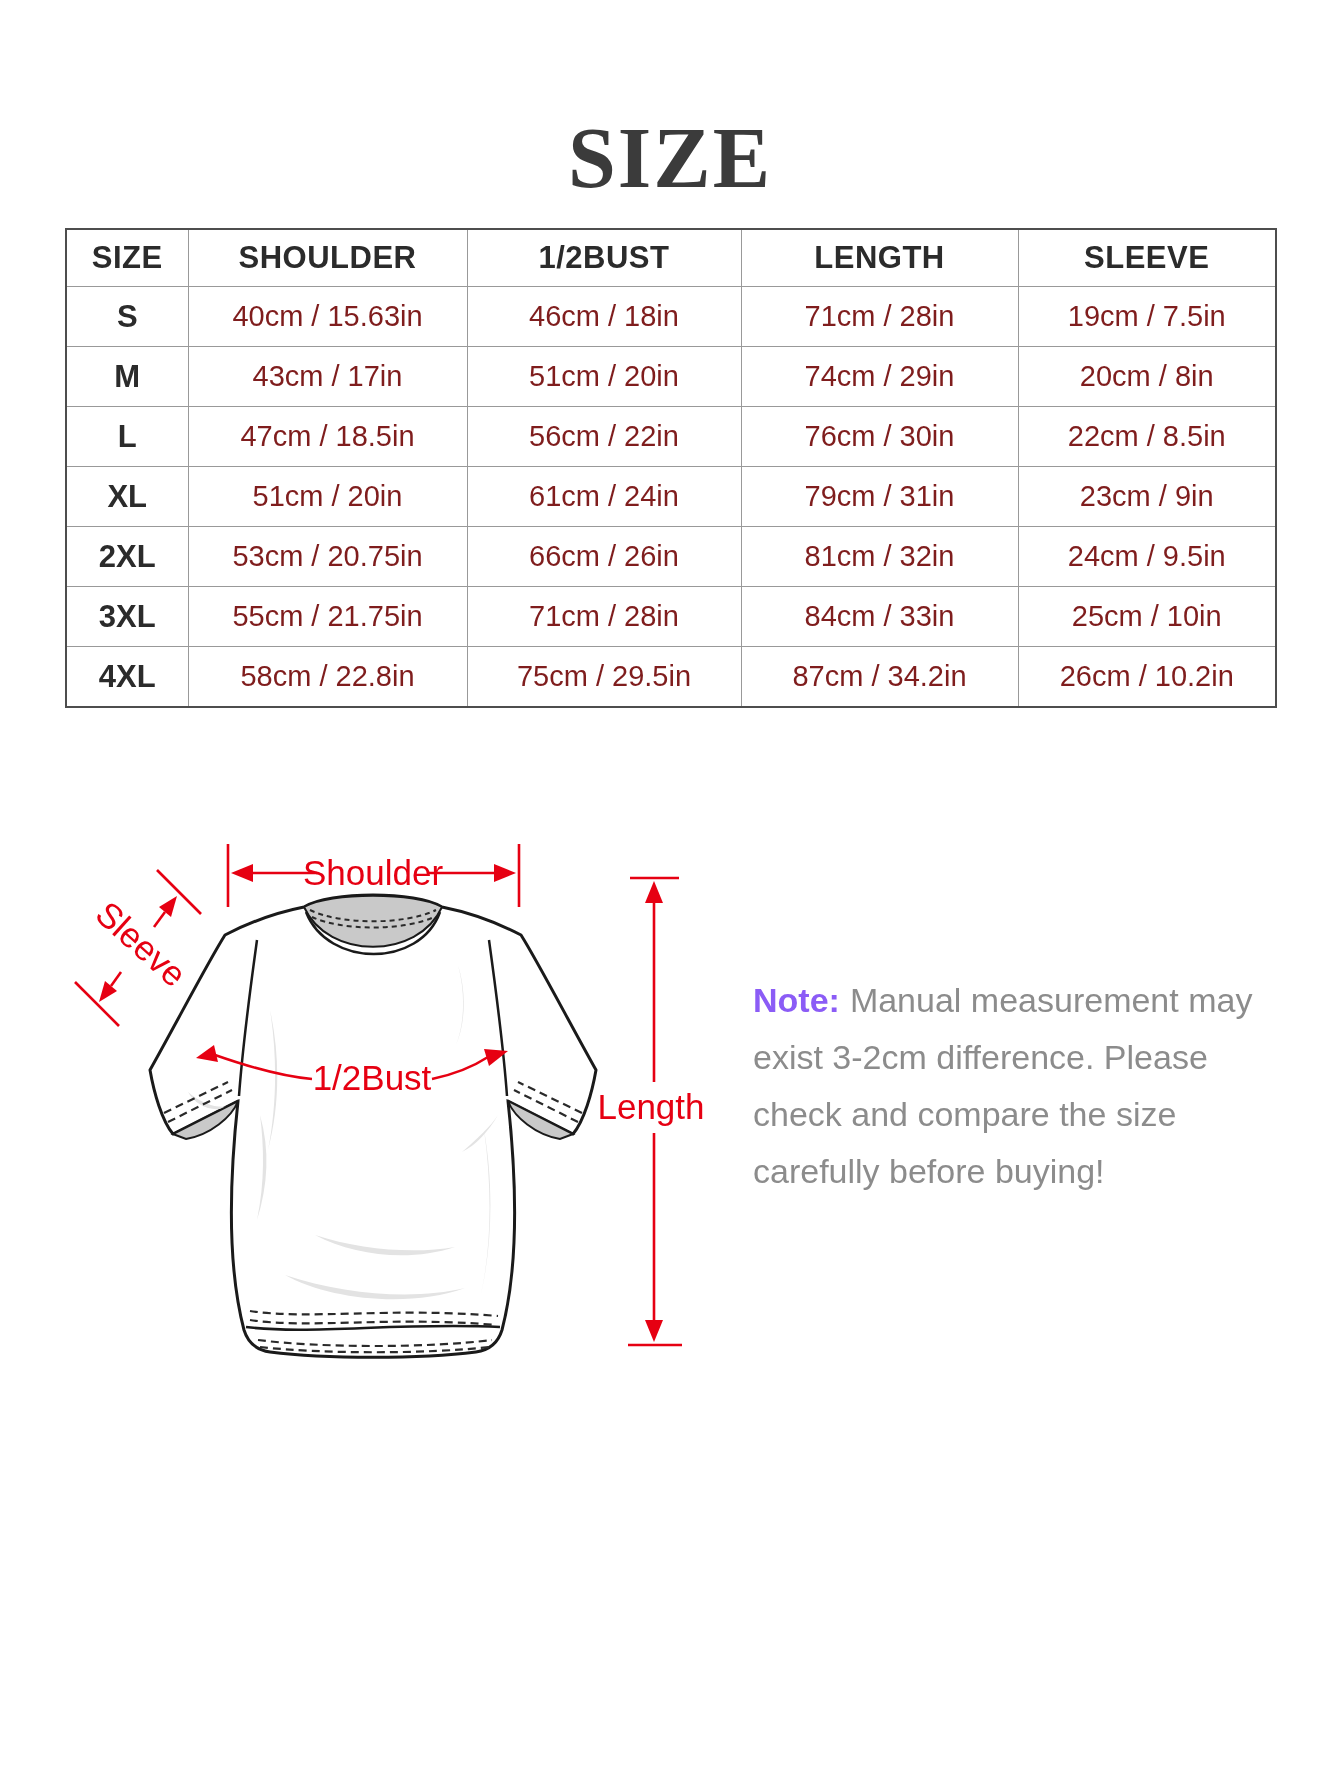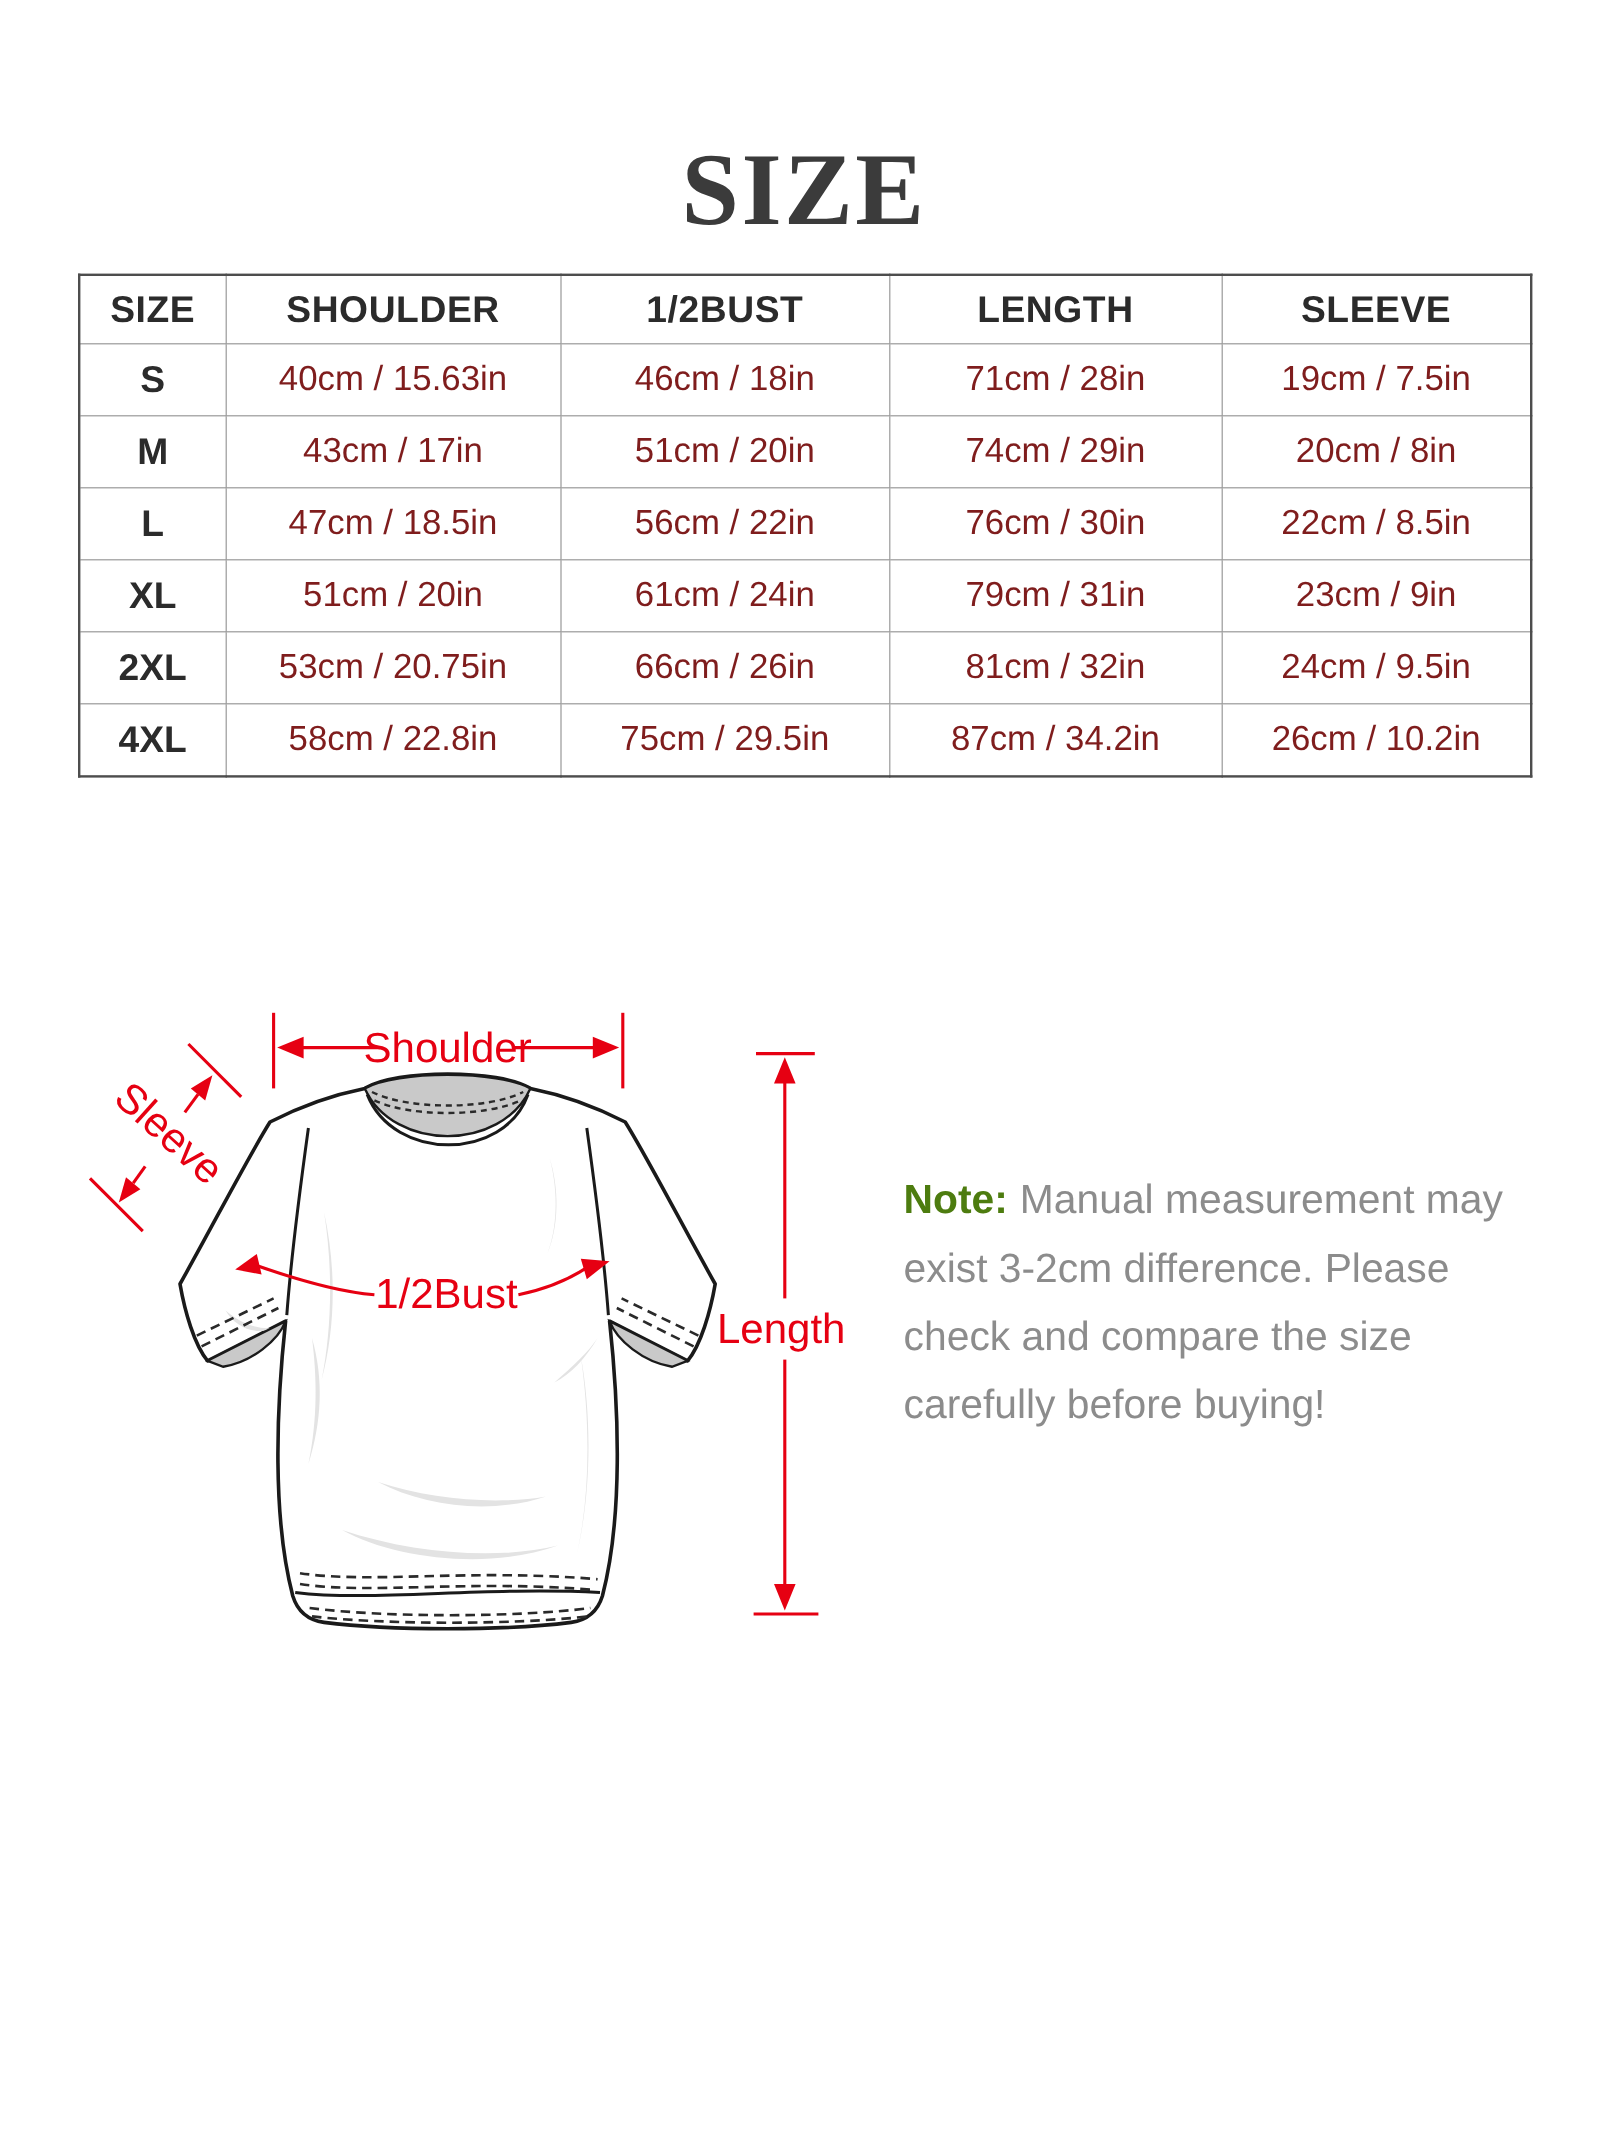--- a/index.html
+++ b/index.html
@@ -23,21 +23,21 @@
   .thin{fill:none;stroke:#1a1a1a;stroke-width:2.5}
   .shade{fill:#e3e3e3;stroke:none}
   .gray-part{fill:#c9c9c9;stroke:#1a1a1a;stroke-width:2}
   .stitch{fill:none;stroke:#2a2a2a;stroke-width:2.2;stroke-dasharray:8 5}
   .red-line{stroke:var(--accent,#e60012);stroke-width:2.6;fill:none}
   .red-fill{fill:var(--accent,#e60012);stroke:none}
   text.red-label{fill:var(--accent,#e60012);font-size:35px;font-family:"Liberation Sans",sans-serif}
 
   .note{position:absolute;left:753px;top:972px;width:530px;margin:0;
         font-size:34px;line-height:57px;color:#8c8c8c}
-  .note-prefix{font-weight:700;color:#4d7c0f;margin-right:10px}
+  .note-prefix{font-weight:700;color:#8b5cf6;margin-right:10px}
 </style>
 </head>
 <body>
 
 <div id="canvas" style="background: rgb(255, 255, 255);">
 
   <h1 class="title">SIZE</h1>
 
   <table class="size-table">
     <colgroup>
@@ -86,20 +86,27 @@
         <td>23cm / 9in</td>
       </tr>
       <tr>
         <td class="size-cell">2XL</td>
         <td>53cm / 20.75in</td>
         <td>66cm / 26in</td>
         <td>81cm / 32in</td>
         <td>24cm / 9.5in</td>
       </tr>
       <tr>
+        <td class="size-cell">3XL</td>
+        <td>55cm / 21.75in</td>
+        <td>71cm / 28in</td>
+        <td>84cm / 33in</td>
+        <td>25cm / 10in</td>
+      </tr>
+      <tr>
         <td class="size-cell">4XL</td>
         <td>58cm / 22.8in</td>
         <td>75cm / 29.5in</td>
         <td>87cm / 34.2in</td>
         <td>26cm / 10.2in</td>
       </tr>
     </tbody>
   </table>
 
   <svg class="diagram-svg" viewBox="0 0 660 570">

